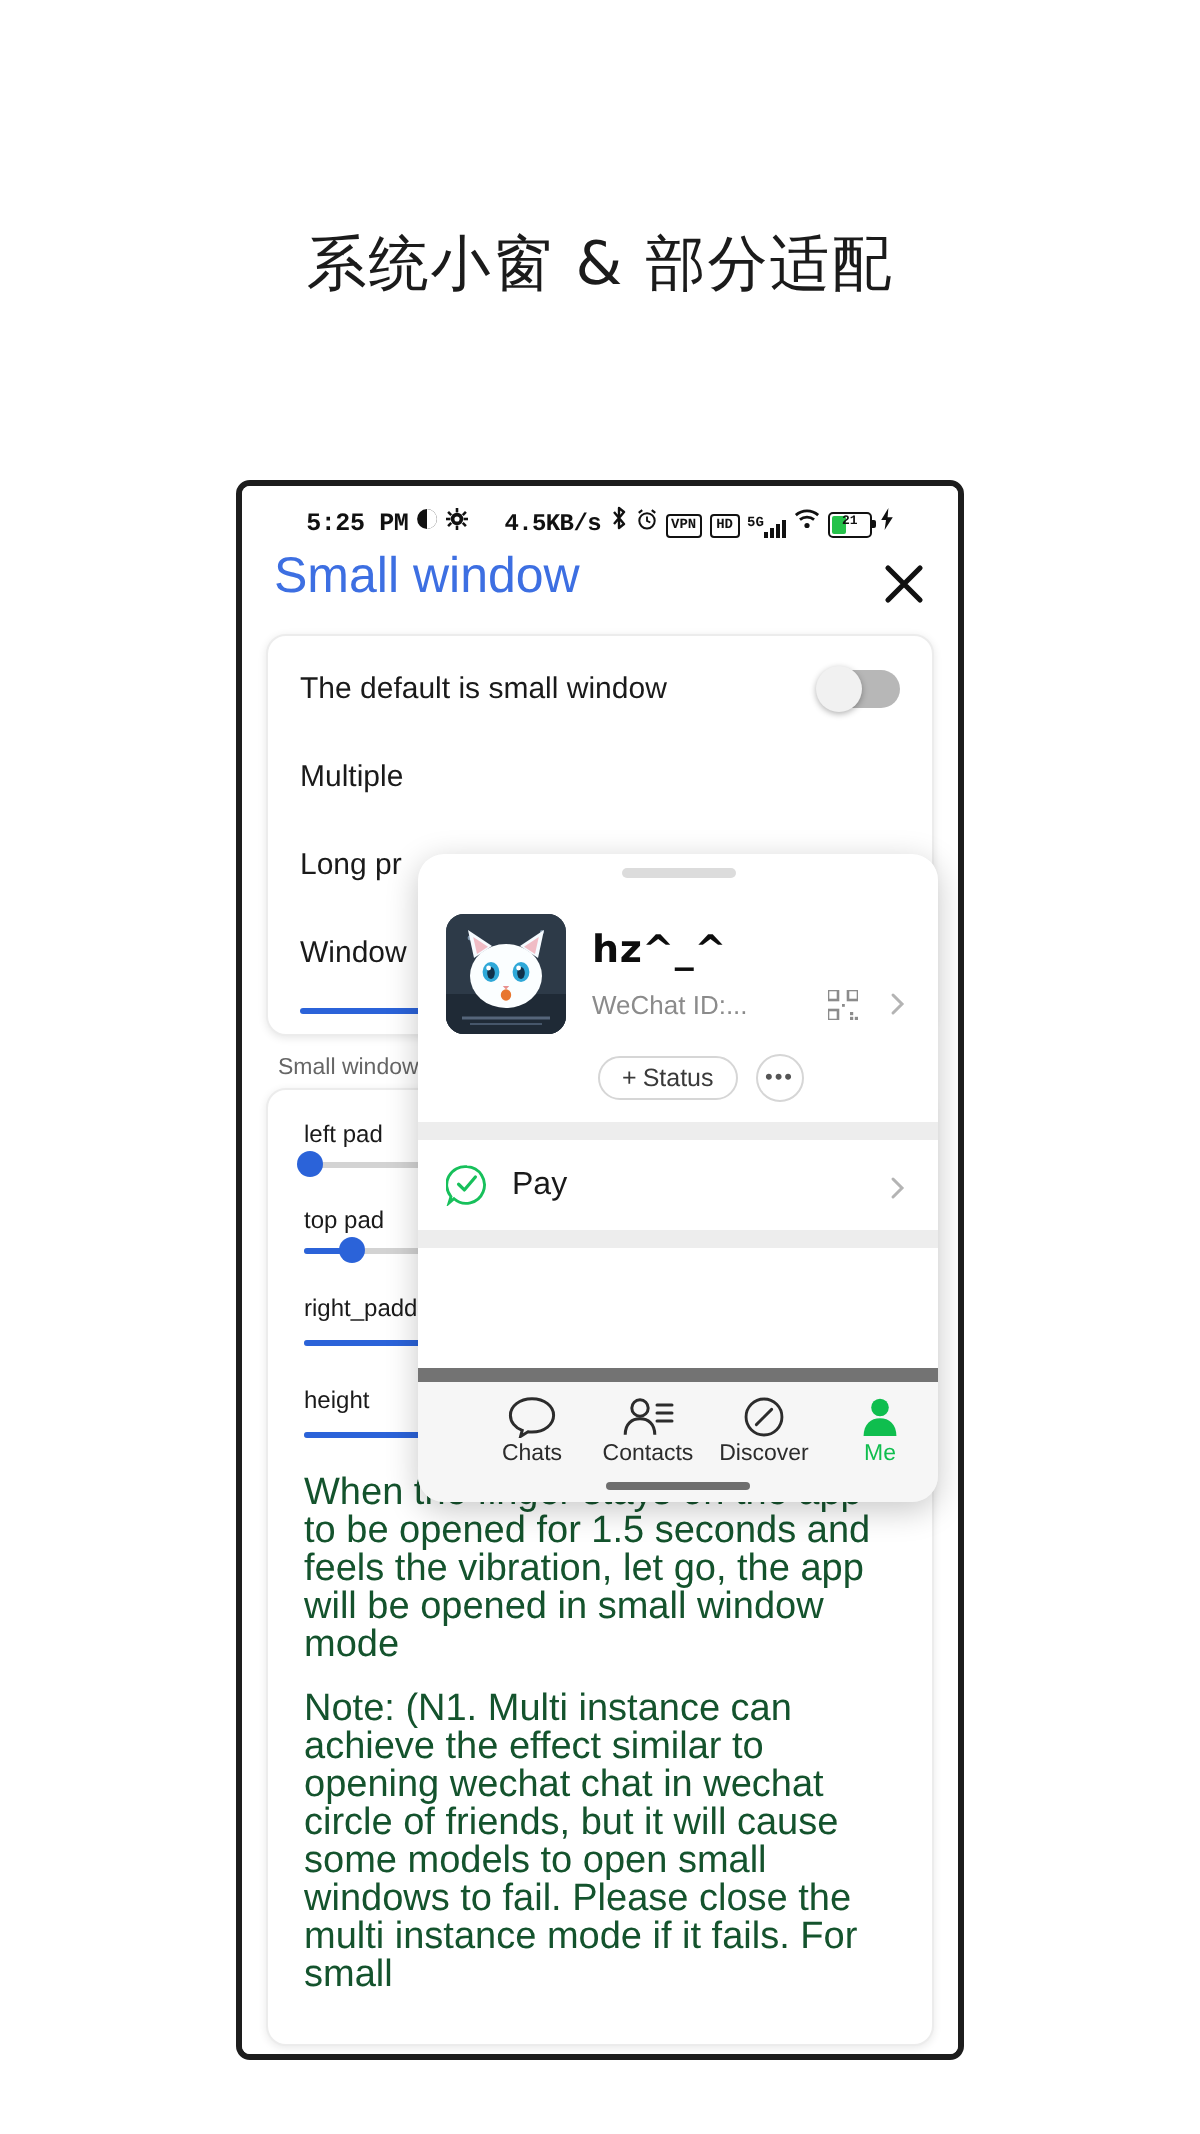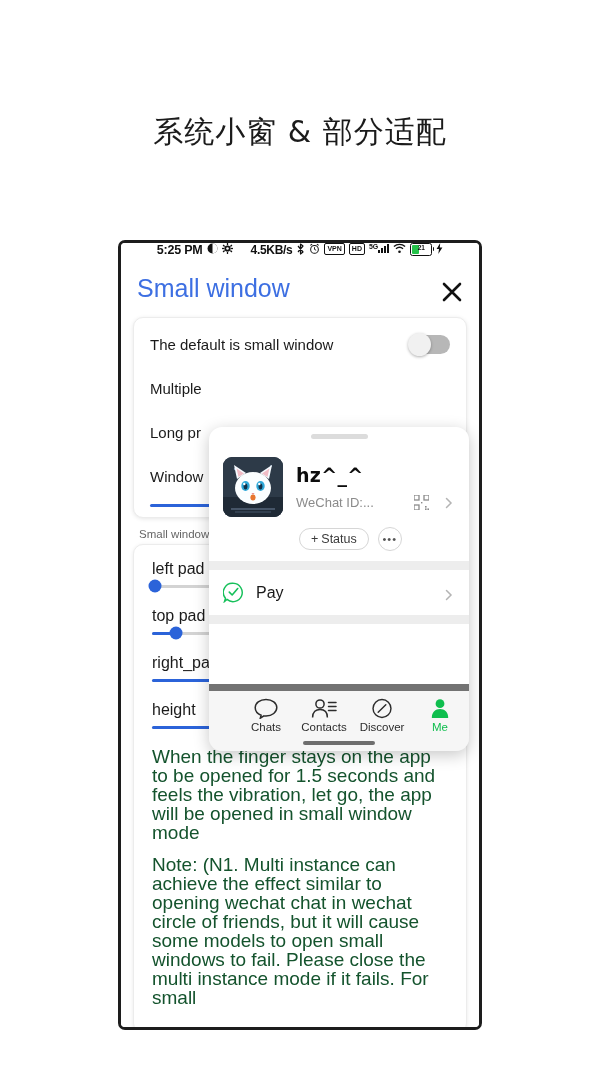--- a/index.html
+++ b/index.html
@@ -45,29 +45,29 @@
     position: absolute;
     inset: 0;
     background: #ffffff;
     overflow: hidden;
   }
 
   
   .status-bar {
     height: 26px;
     display: flex;
-    align-items: flex-start;
+    align-items: flex-end;
     justify-content: center;
     gap: 4px;
     font-size: 12px;
     color: #111;
     padding: 0 8px;
     box-sizing: border-box;
     font-weight: bold;
-    font-family: Liberation Sans, sans-serif;
+    font-family: Liberation Mono, monospace;
   }
   .sb-time { font-size: 12.5px; letter-spacing: -0.2px; }
   .sb-ico { font-size: 11px; line-height: 1; display: inline-block; }
   .sb-gap { width: 10px; }
   .sb-net { font-size: 12px; letter-spacing: -0.3px; }
   .sb-box {
     border: 1.4px solid #111;
     border-radius: 2px;
     font-size: 7px;
     padding: 0px 2px;
@@ -173,21 +173,21 @@
     border: 1px solid #ececec;
     border-radius: 10px;
     box-shadow: 0 1px 4px rgba(0,0,0,0.09);
     padding: 10px 0 12px 0;
   }
   .slider-block { padding: 5px 18px 0 18px; }
   .slider-head {
     display:flex; align-items:center; justify-content:space-between;
     margin-bottom: 7px;
   }
-  .slider-name { font-size: 16px; color: #1a1a1a; }
+  .slider-name { font-size: 12px; color: #1a1a1a; }
   .slider-right { display:flex; align-items:center; gap:5px;font-style:italic; }
   .slider-val { font-size: 14px; color: #333; }
   .pencil { width: 17px; height: 17px; }
   .track {
     position: relative; height: 3px; background: #d3d3d3; border-radius: 2px;
     margin-bottom: 14px;
   }
   .track .fill { position:absolute; left:0; top:0; bottom:0; background:#2b63d9; border-radius:2px; }
   .track .thumb {
     position:absolute; top:50%; width: 13px; height: 13px; border-radius: 50%;

